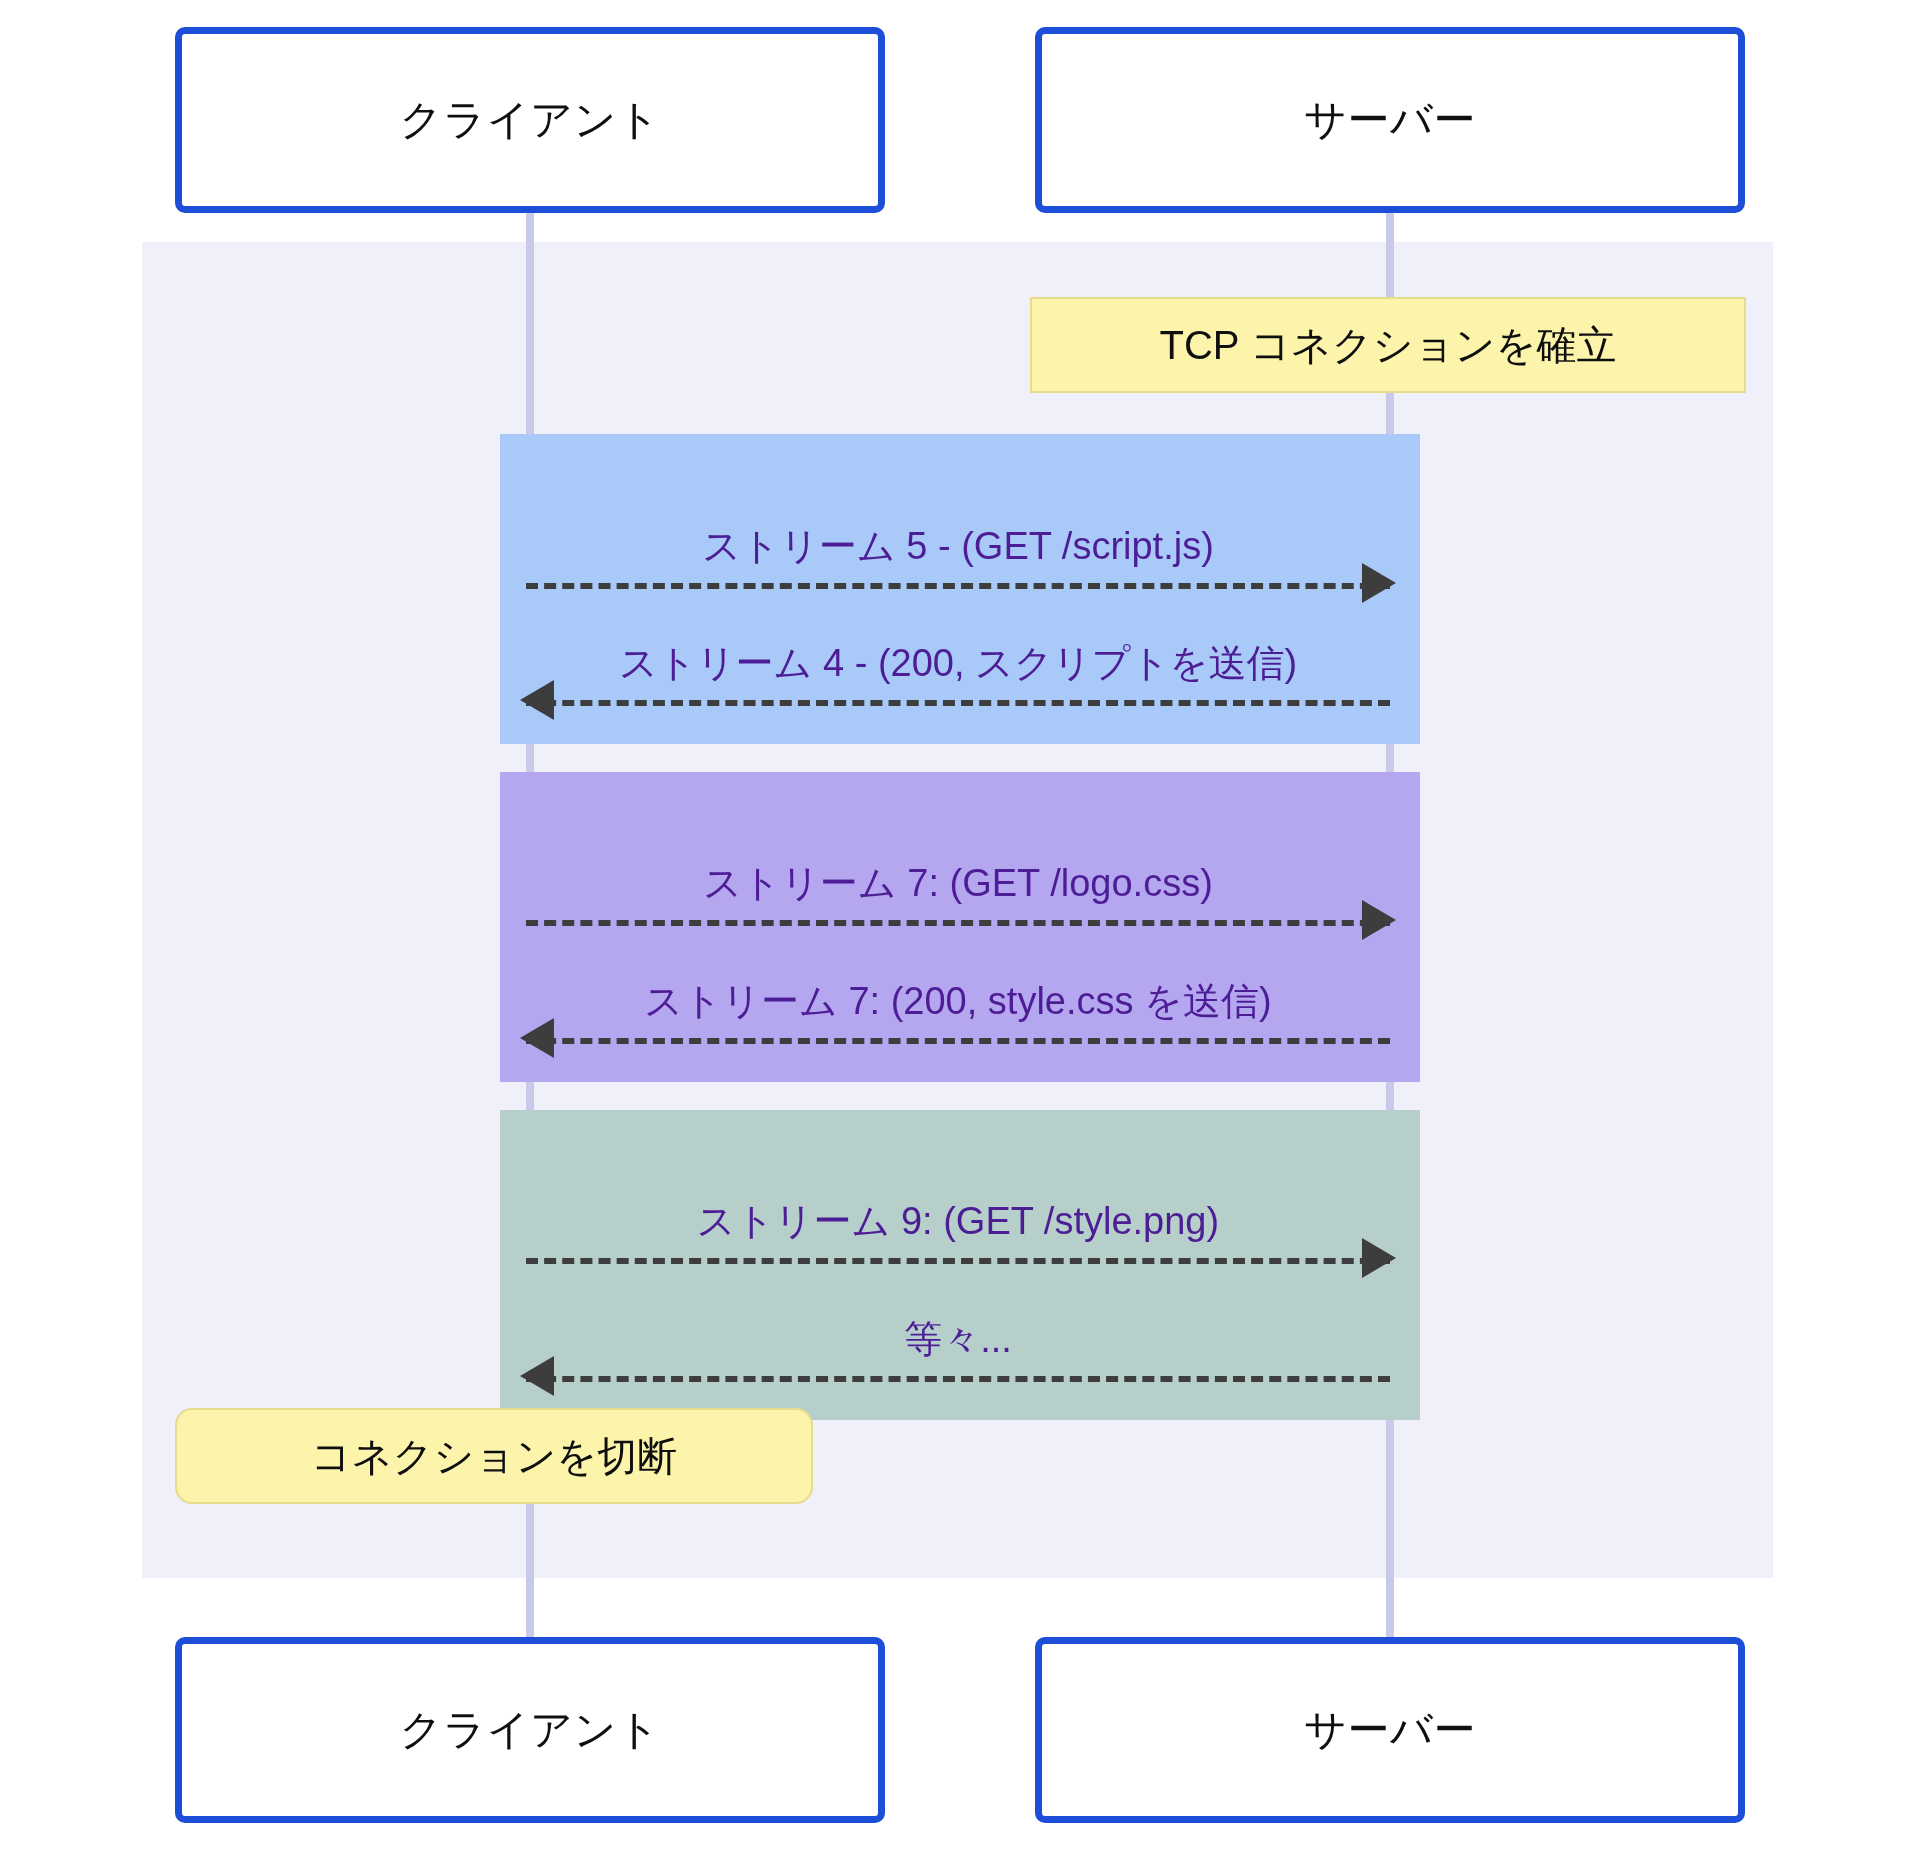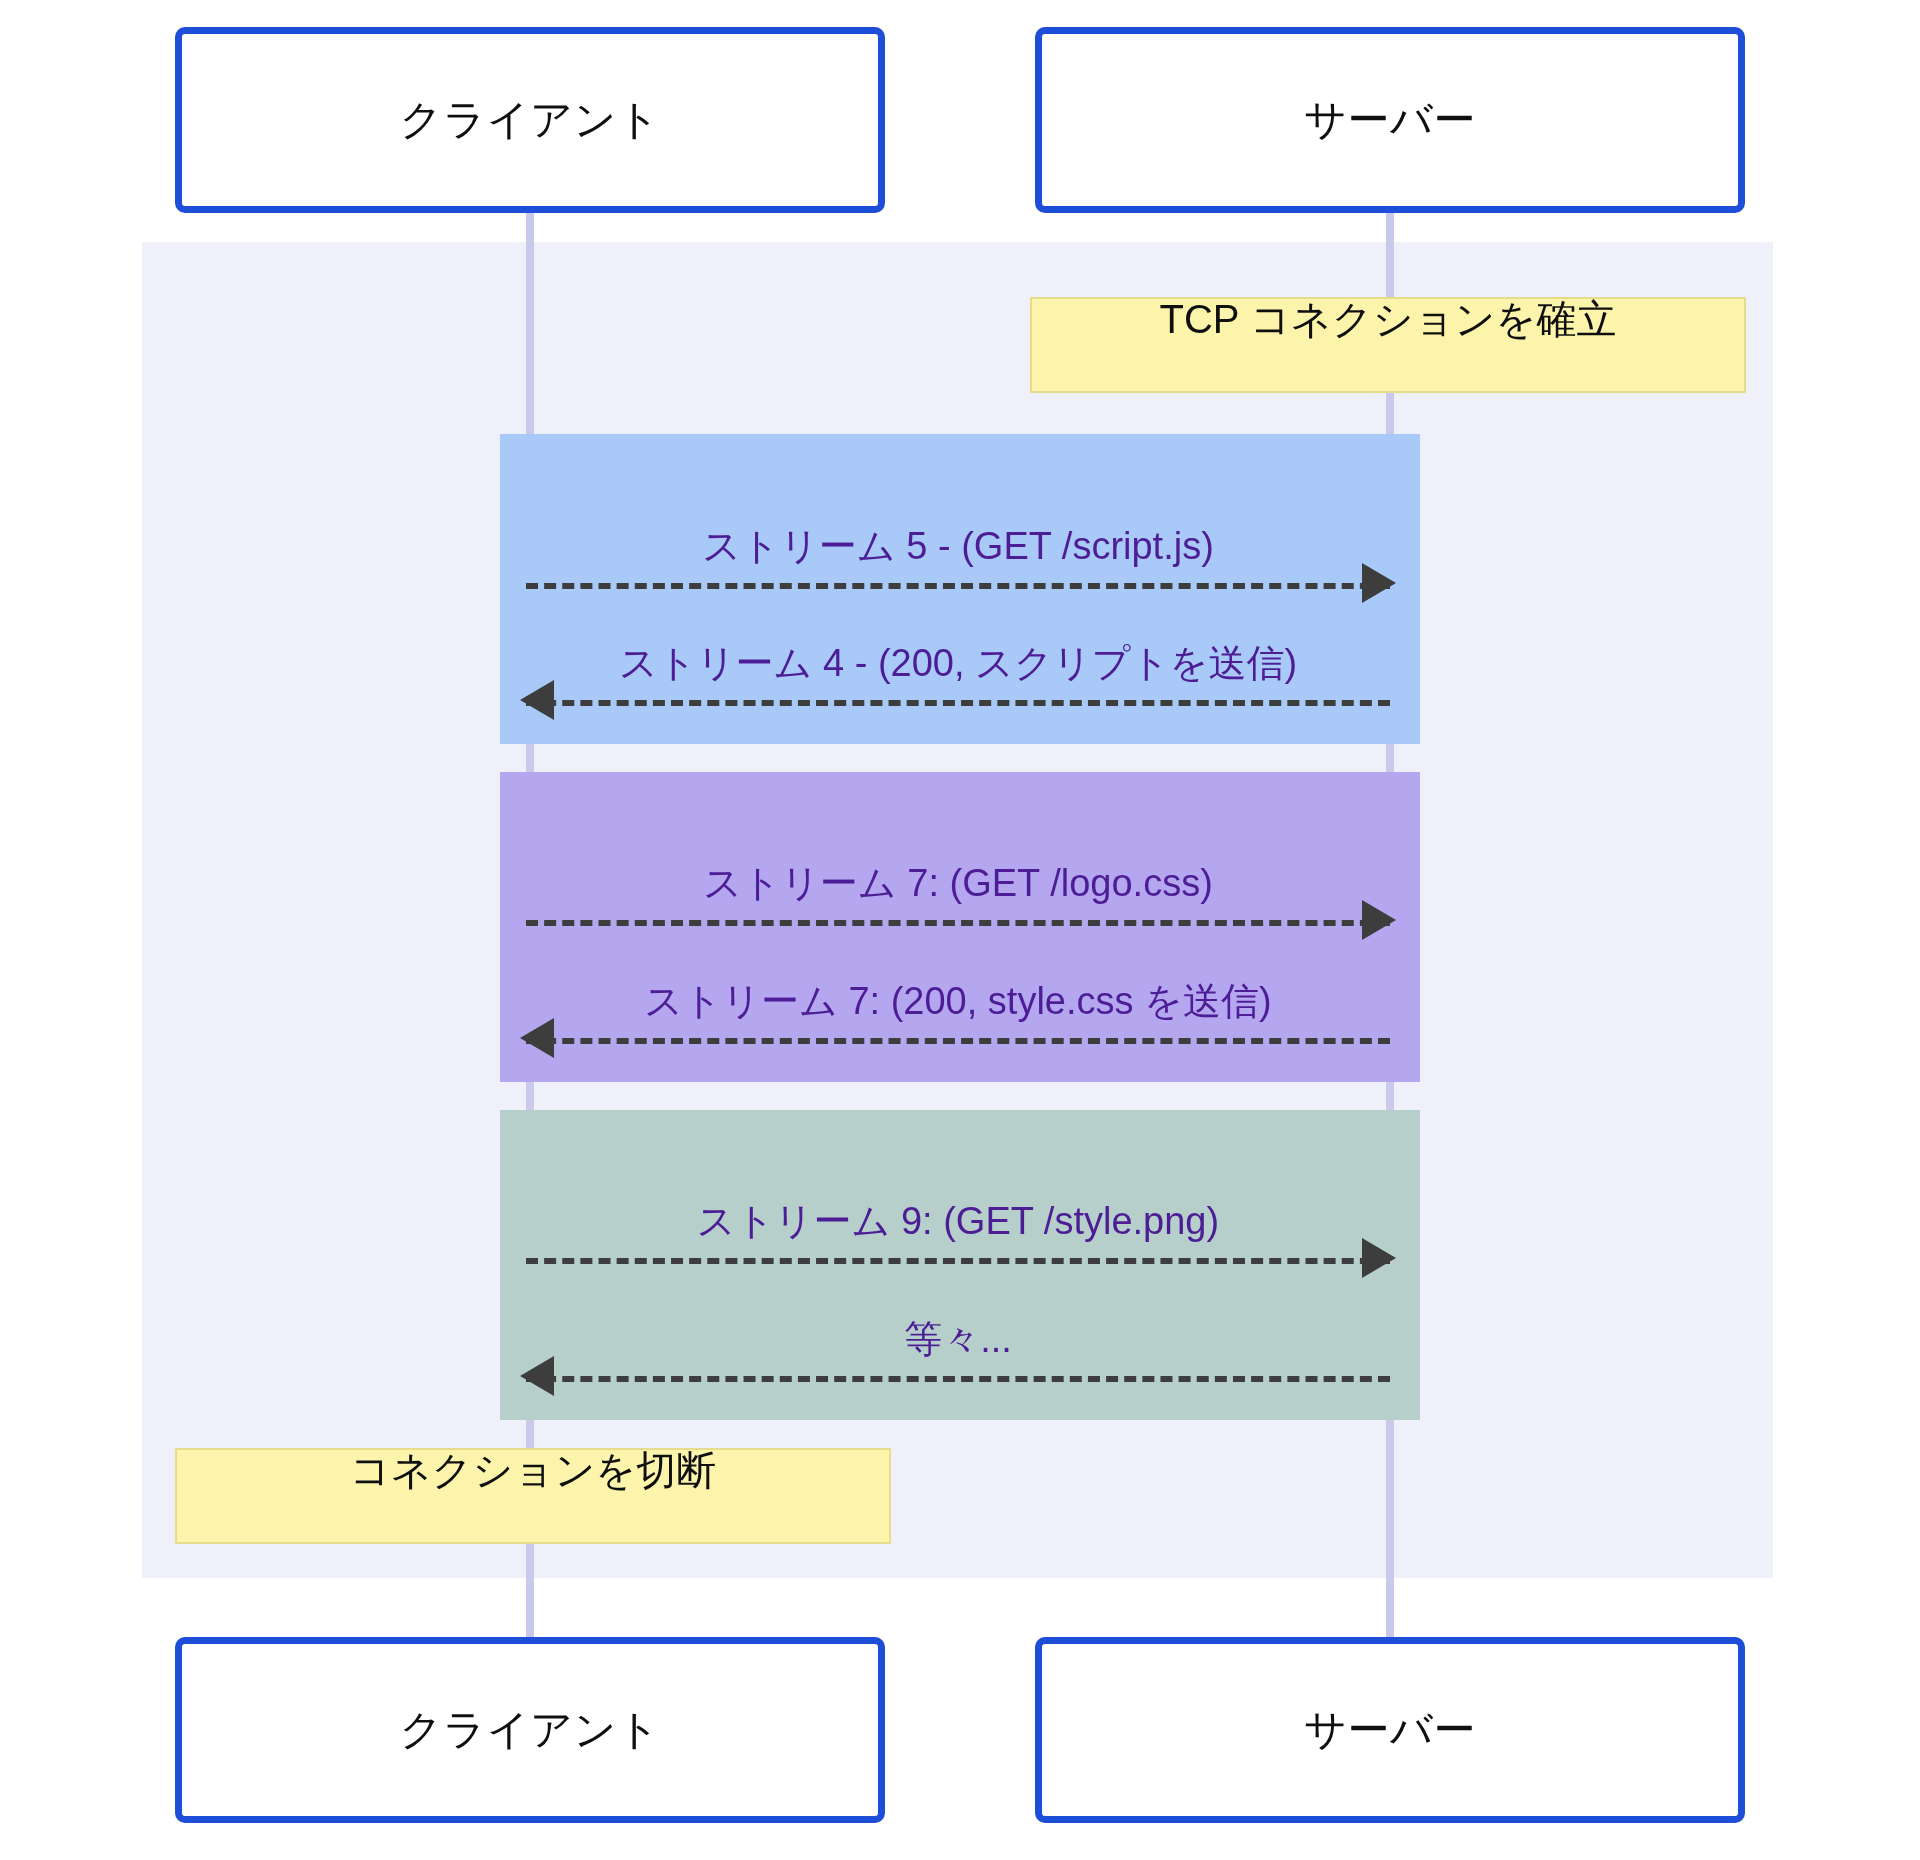--- a/index.html
+++ b/index.html
@@ -67,31 +67,31 @@
     background: #eff0fa;
   }
 
   
   .note {
     position: absolute;
     box-sizing: border-box;
     background: #fcf4ab;
     border: 2px solid #e6dc8c;
     display: flex;
-    align-items: flex-start;
+    align-items: center;
     justify-content: center;
   }
   .note-label {
     font-size: 40px;
     color: #0f0f0f;
     white-space: nowrap;
     line-height: 1;
   }
   #note-tcp-establish  { left: 1030px; top: 297px;  width: 716px; height: 96px; }
-  #note-disconnect     { left: 175px;  top: 1448px; width: 716px; height: 96px; }
+  #note-disconnect     { left: 175px;  top: 1408px; width: 638px; height: 96px; border-radius: 17px; }
 
   
   .stream-block {
     position: absolute;
     left: 500px;
     width: 920px;
   }
   #block-stream5 { top: 434px;  height: 310px; background: #a9c9f8; }
   #block-stream7 { top: 772px;  height: 310px; background: #b5a6f0; }
   #block-stream9 { top: 1110px; height: 310px; background: #b6cfcb; }

